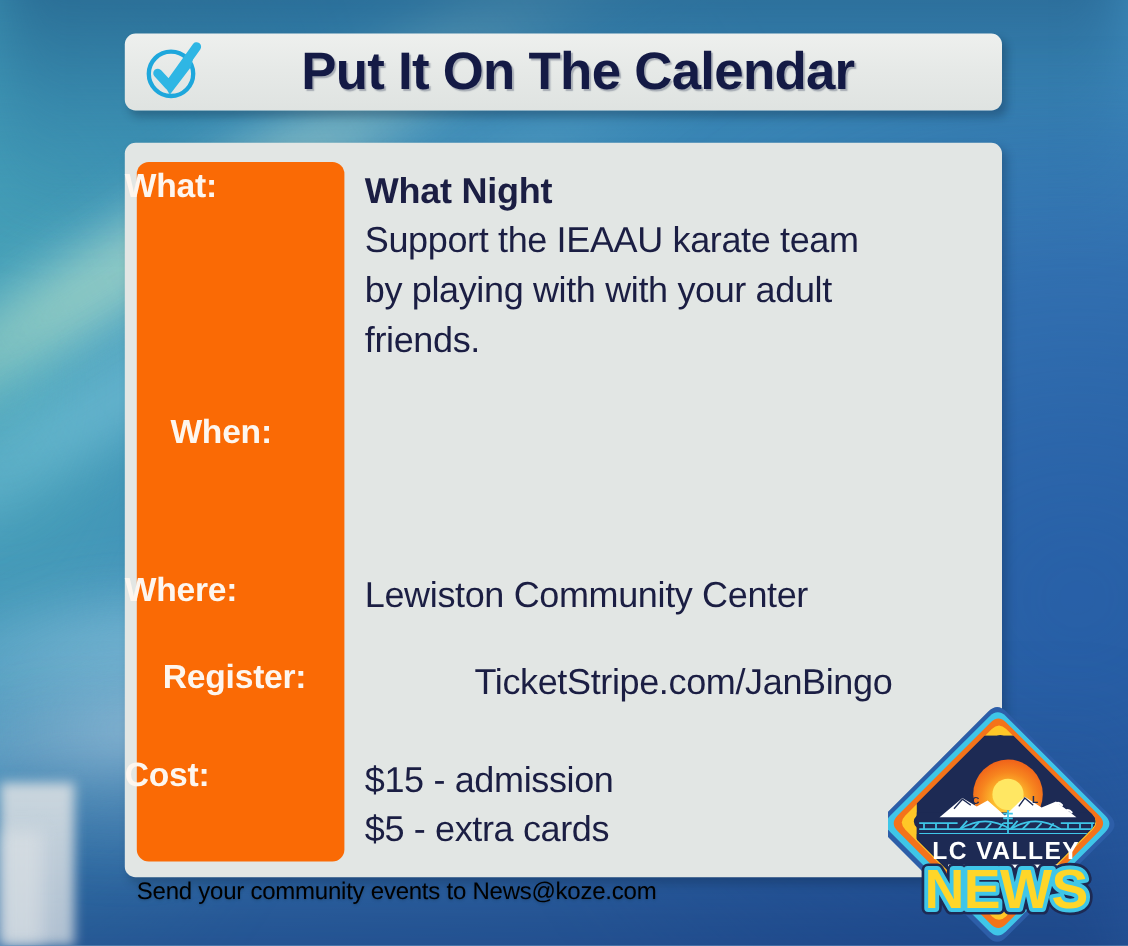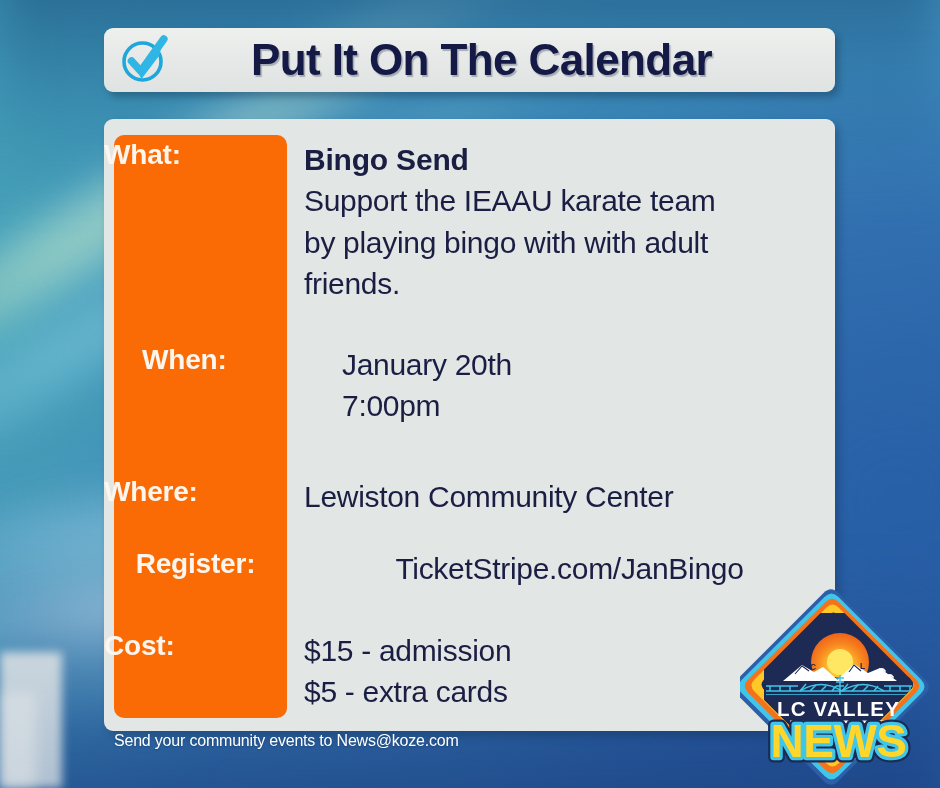--- a/index.html
+++ b/index.html
@@ -248,22 +248,22 @@
   .row-what     { top: 20px;  }
   .row-when     { top: 225px; margin-left: 38px; }
   .row-where    { top: 357px; }
   .row-register { top: 429px; text-align: center; }
   .row-cost     { top: 511px; }
 
   
   .footer-note {
     position: absolute;
     left: 114px; top: 732px;
-    font-size: 16px;
-    color: #ffffff;
+    font-size: 20px;
+    color: #000000;
     letter-spacing: -0.2px;
     text-shadow: 0 1px 2px rgba(20,50,80,0.45);
     white-space: nowrap;
   }
 
   
   .logo-wrap {
     position: absolute;
     left: 740px; top: 585px;
     width: 197px; height: 200px;
@@ -301,33 +301,29 @@
   </div>
 
   <div class="main-card">
     <div class="label-col"></div>
 
     <div class="rows">
 
       <div class="row row-what">
         <div class="row-label">What:</div>
         <div class="row-value">
-          <span class="vtitle">Bingo Send</span>
+          <span class="vtitle">What Night</span>
           <span class="vline">Support the IEAAU karate team</span>
-          <span class="vline">by playing bingo with with adult</span>
+          <span class="vline">by playing with with your adult</span>
           <span class="vline">friends.</span>
         </div>
       </div>
 
       <div class="row row-when">
         <div class="row-label">When:</div>
-        <div class="row-value">
-          <span class="vline">January 20th</span>
-          <span class="vline">7:00pm</span>
-        </div>
       </div>
 
       <div class="row row-where">
         <div class="row-label">Where:</div>
         <div class="row-value">
           <span class="vline">Lewiston Community Center</span>
         </div>
       </div>
 
       <div class="row row-register">

